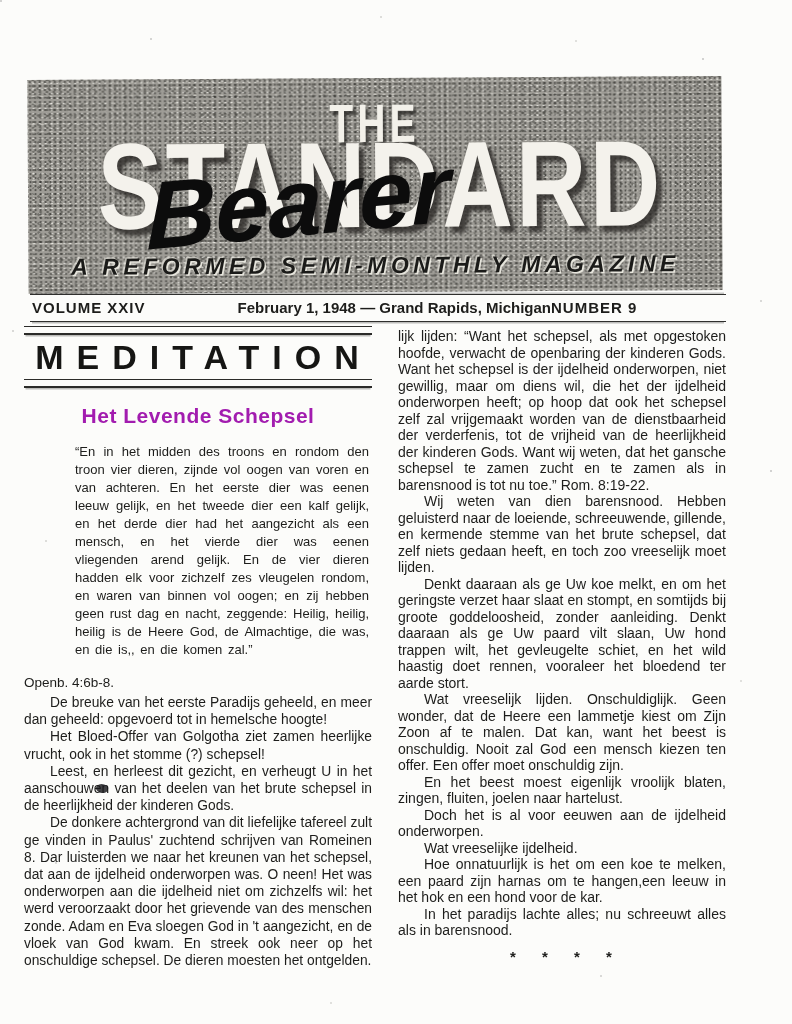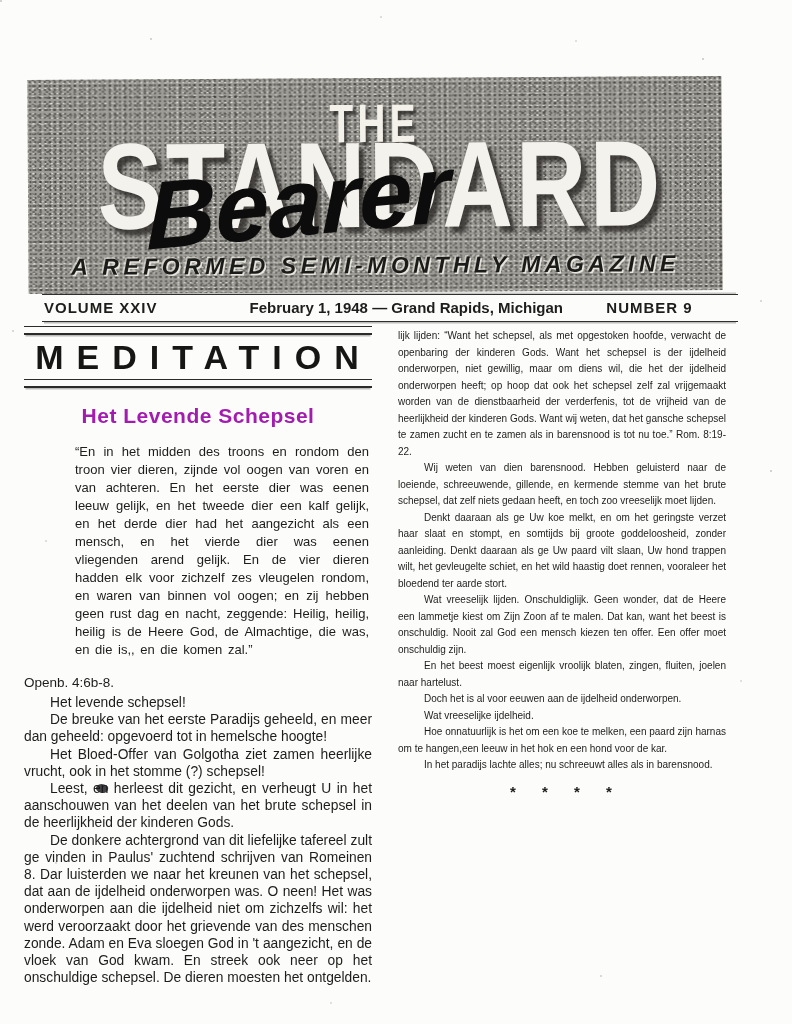--- a/index.html
+++ b/index.html
@@ -40,29 +40,29 @@
     color:#0c0c0c;transform:rotate(-5deg) skewX(-6deg);
   }
   .banner-tagline{
     position:absolute;bottom:13px;left:0;right:0;text-align:center;z-index:2;
     font-size:23px;font-style:italic;font-weight:700;letter-spacing:4.5px;
     color:#1b1b19;
     text-shadow:1.5px 1.5px 0 rgba(240,238,230,.9),-1.5px -1.5px 0 rgba(240,238,230,.6);
   }
   
   .volume-strip{
-    position:absolute;left:42px;top:294px;width:692px;
+    position:absolute;left:30px;top:294px;width:692px;
     border-top:1.5px solid #2f2f2d;border-bottom:1.5px solid #2f2f2d;
     box-shadow:0 3.5px 0 -2px rgba(95,95,92,.4),0 -3.5px 0 -2px rgba(95,95,92,.35);
     display:flex;align-items:baseline;padding:4px 2px 5px;
     font-size:15px;font-weight:700;
   }
   .vol-left{flex:1;text-align:left;letter-spacing:1px;}
   .vol-center{flex:2;text-align:right;}
-  .vol-right{flex:1;text-align:center;letter-spacing:1px;}
+  .vol-right{flex:1;text-align:left;letter-spacing:1px;}
   
   .content{position:absolute;left:24px;top:326px;width:702px;display:flex;gap:26px;}
   .col-left{width:348px;}
   .col-right{width:328px;padding-top:2px;}
   .double-rule{
     height:6px;border-top:1.5px solid #2b2b29;border-bottom:2px solid #2b2b29;
     box-shadow:0 3px 0 -1.5px rgba(110,110,106,.45);
   }
   h1.section-heading{
     margin:3px 0;text-align:center;font-size:34px;font-weight:700;
@@ -72,21 +72,21 @@
     margin:16px 0 0;text-align:center;font-size:21px;font-weight:700;
     letter-spacing:.5px;color:#a21caf;
   }
   blockquote.scripture{
     margin:15px 0 16px 51px;width:294px;
     font-size:13px;line-height:18px;text-align:justify;word-spacing:2px;
   }
   .attribution{margin:1px 36px 4px 0;text-align:left;font-size:13.5px;}
   .paras p{margin:0;text-align:justify;text-indent:26px;}
   .col-left .paras p{font-size:13.8px;line-height:17.2px;}
-  .col-right .paras p{font-size:10px;line-height:16.5px;}
+  .col-right .paras p{font-size:14px;line-height:16.5px;}
   .col-right > .paras.continuation p:first-child{text-indent:0;}
   .asterisks{
     text-align:center;font-weight:700;font-size:15px;
     word-spacing:18px;letter-spacing:2px;margin:9px 0 8px;
   }
   
   .specks{
     position:absolute;left:0;top:0;width:2px;height:2px;border-radius:50%;
     background:rgba(70,70,66,.3);
     box-shadow:
@@ -126,21 +126,20 @@
   <div class="content">
 
     <div class="col-left">
       <div class="double-rule"></div>
       <h1 class="section-heading">MEDITATION</h1>
       <div class="double-rule"></div>
       <h2 class="article-title">Het Levende Schepsel</h2>
       <blockquote class="scripture">“En in het midden des troons en rondom den troon vier dieren, zijnde vol oogen van voren en van achteren. En het eerste dier was eenen leeuw gelijk, en het tweede dier een kalf gelijk, en het derde dier had het aangezicht als een mensch, en het vierde dier was eenen vliegenden arend gelijk. En de vier dieren hadden elk voor zichzelf zes vleugelen rondom, en waren van binnen vol oogen; en zij hebben geen rust dag en nacht, zeggende: Heilig, heilig, heilig is de Heere God, de Almachtige, die was, en die is,, en die komen zal.”</blockquote>
       <div class="attribution">Openb. 4:6b-8.</div>
       <div class="paras">
-          <p>Het levende schepsel!</p>
           <p>De breuke van het eerste Paradijs geheeld, en meer dan geheeld: opgevoerd tot in hemelsche hoogte!</p>
           <p>Het Bloed-Offer van Golgotha ziet zamen heerlijke vrucht, ook in het stomme (?) schepsel!</p>
           <p>Leest, en herleest dit gezicht, en verheugt U in het aanschouwen van het deelen van het brute schepsel in de heerlijkheid der kinderen Gods.</p>
           <p>De donkere achtergrond van dit liefelijke tafereel zult ge vinden in Paulus' zuchtend schrijven van Romeinen 8. Dar luisterden we naar het kreunen van het schepsel, dat aan de ijdelheid onderworpen was. O neen! Het was onderworpen aan die ijdelheid niet om zichzelfs wil: het werd veroorzaakt door het grievende van des menschen zonde. Adam en Eva sloegen God in 't aangezicht, en de vloek van God kwam. En streek ook neer op het onschuldige schepsel. De dieren moesten het ontgelden.</p>
         </div>
     </div>
 
     <div class="col-right">
       <div class="paras continuation">
           <p>lijk lijden: “Want het schepsel, als met opgestoken hoofde, verwacht de openbaring der kinderen Gods. Want het schepsel is der ijdelheid onderworpen, niet gewillig, maar om diens wil, die het der ijdelheid onderworpen heeft; op hoop dat ook het schepsel zelf zal vrijgemaakt worden van de dienstbaarheid der verderfenis, tot de vrijheid van de heerlijkheid der kinderen Gods. Want wij weten, dat het gansche schepsel te zamen zucht en te zamen als in barensnood is tot nu toe.” Rom. 8:19-22.</p>

